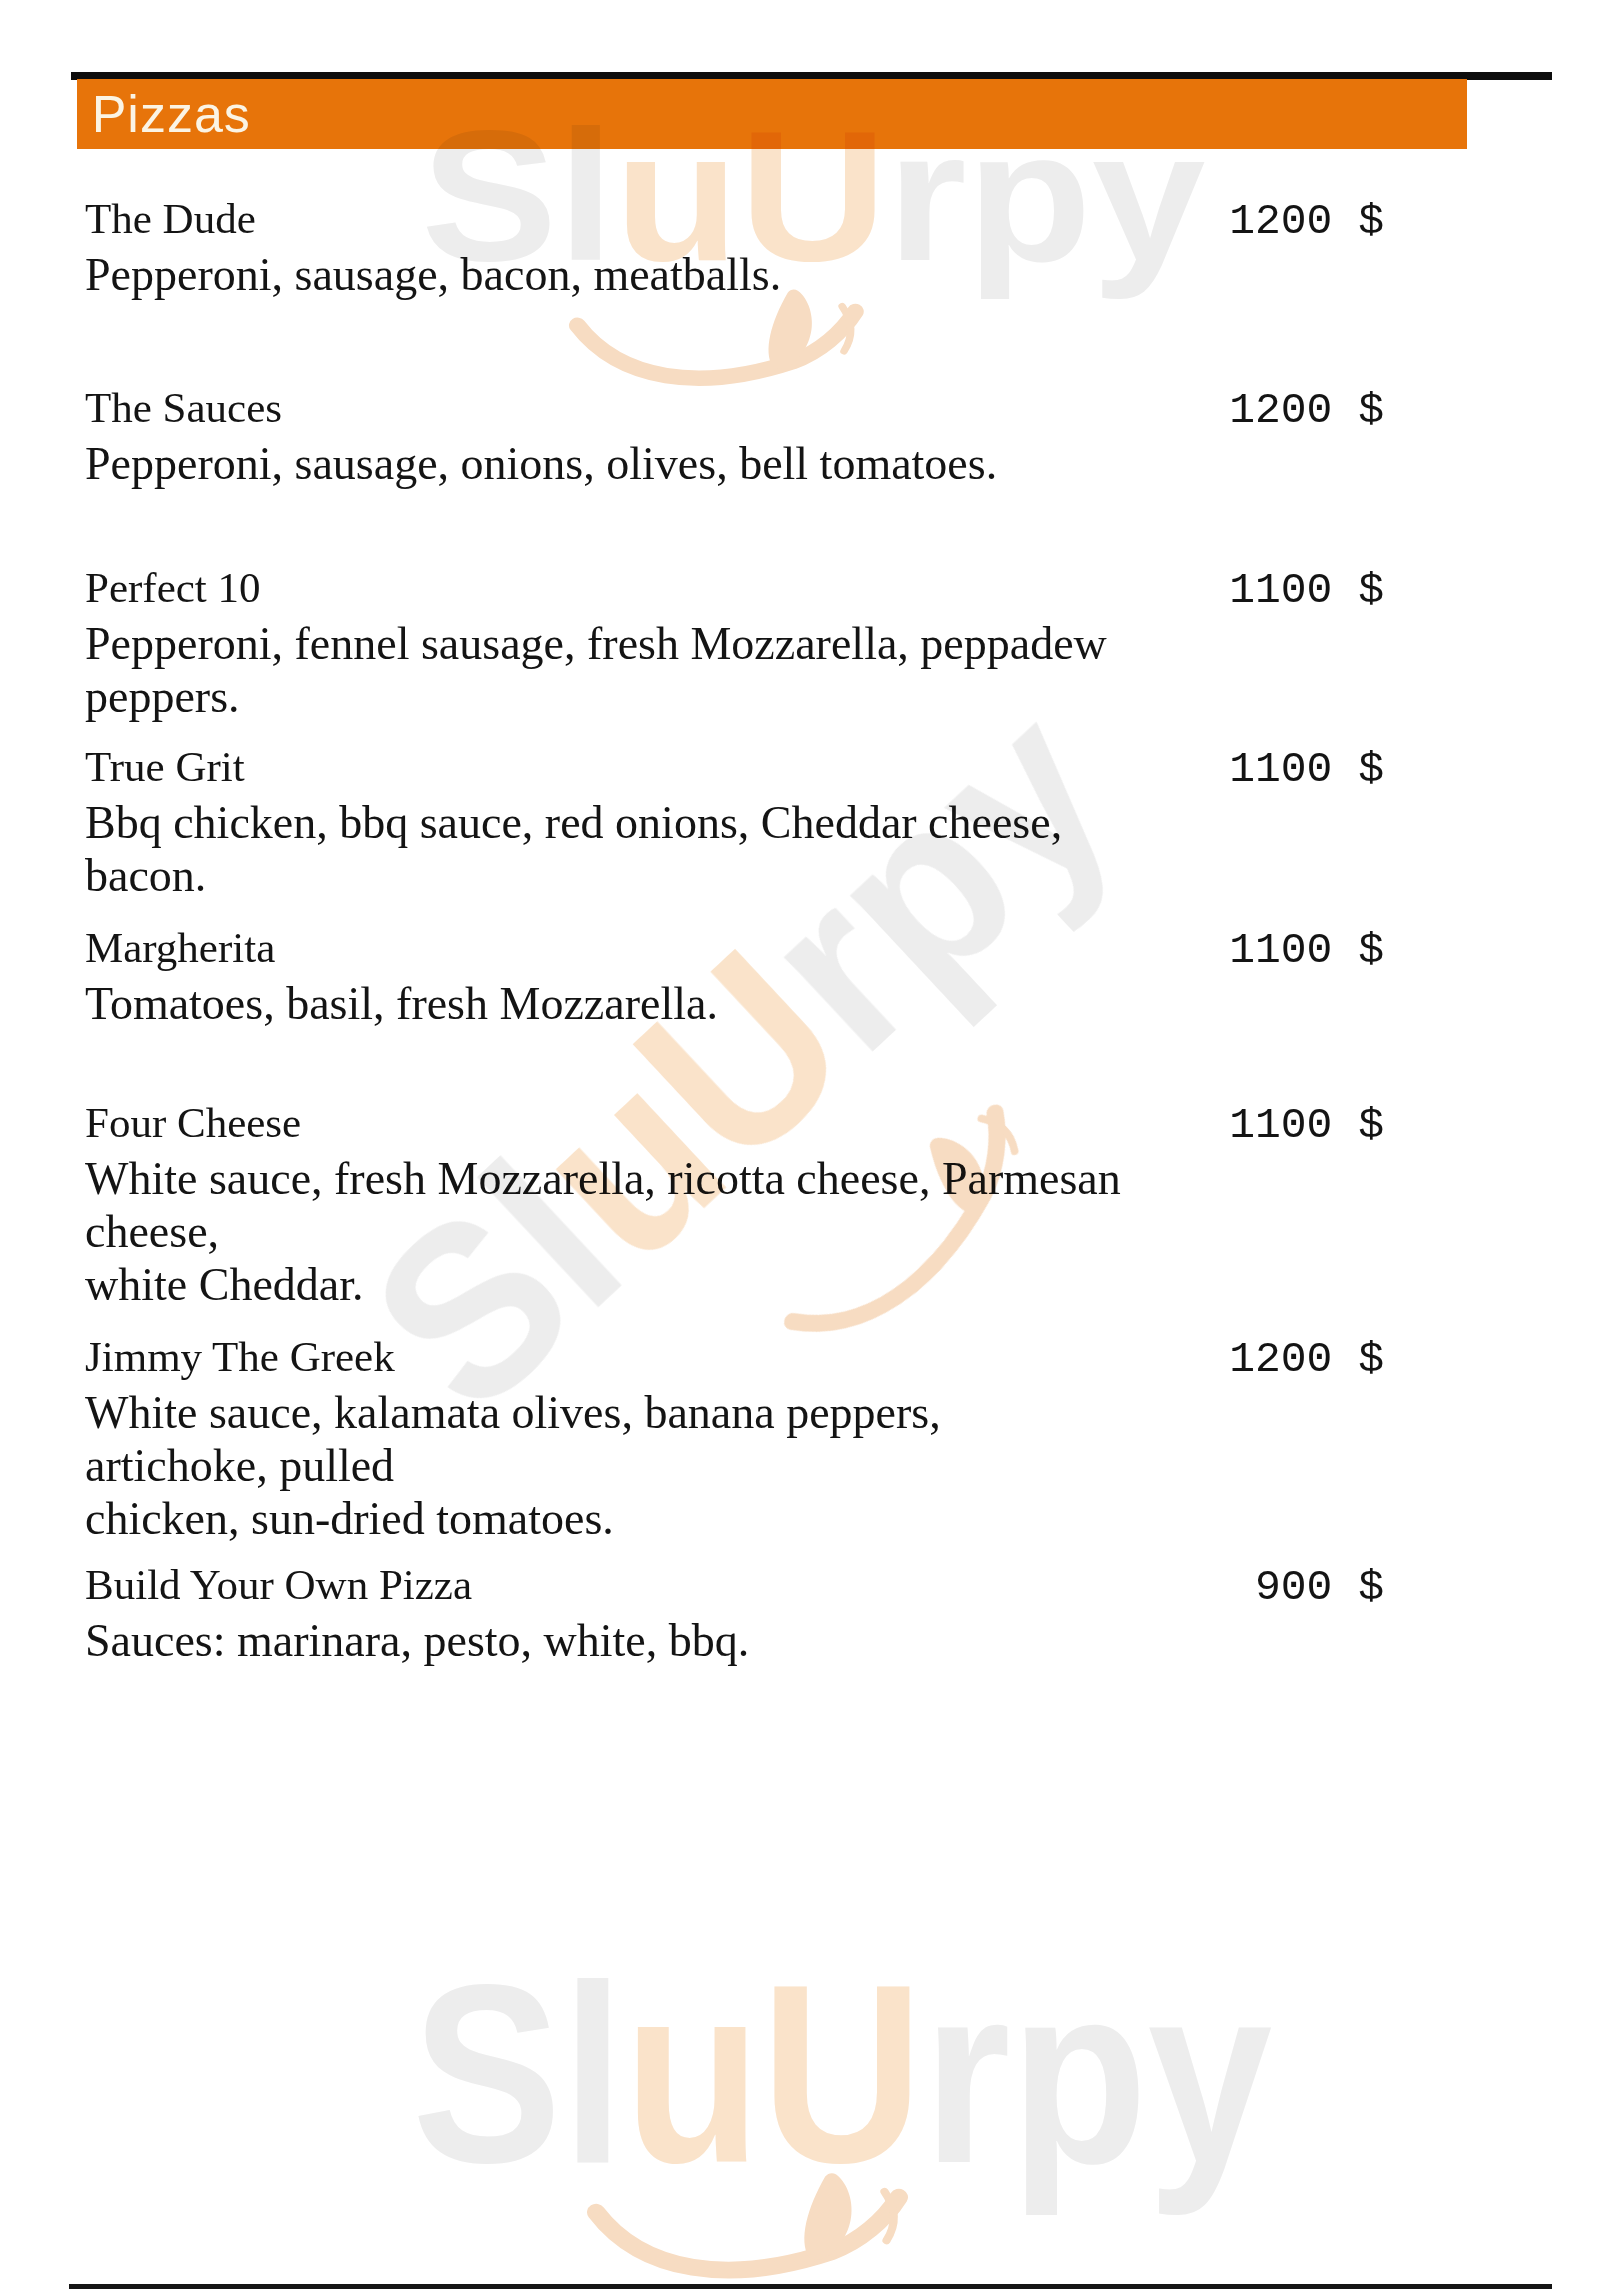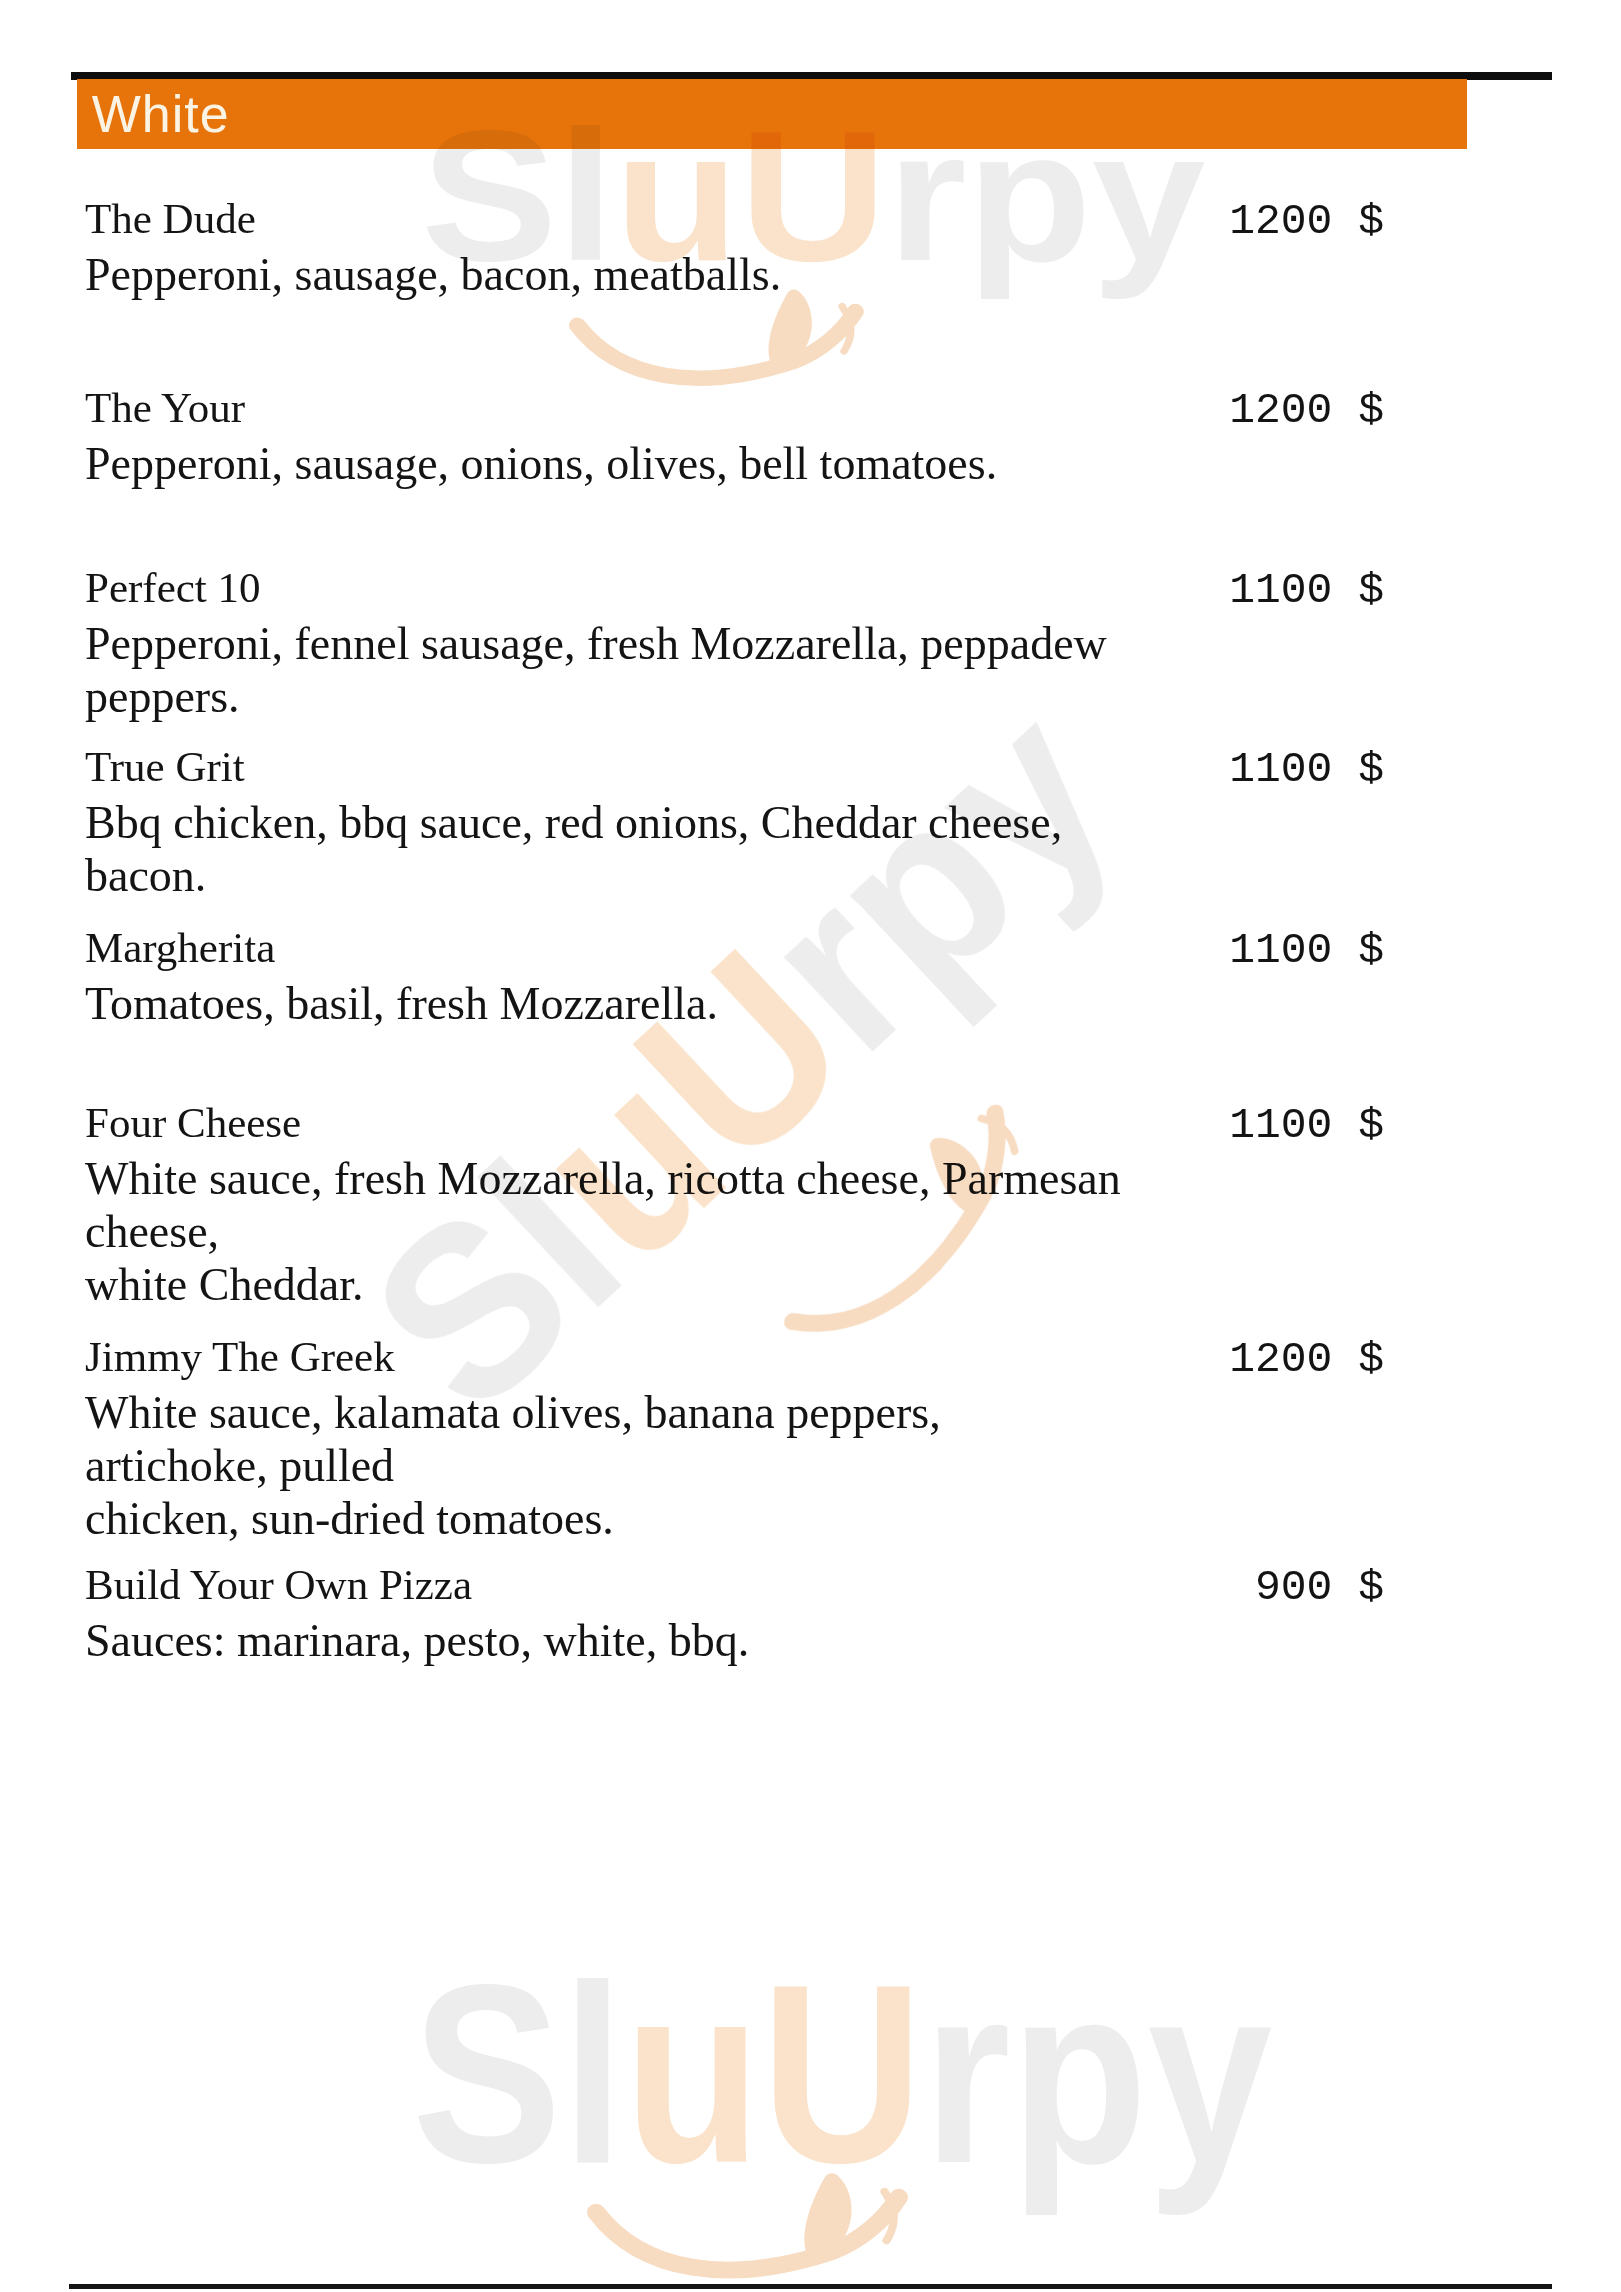--- a/index.html
+++ b/index.html
@@ -68,36 +68,36 @@
   .wm-bottom .wm-tongue{left:174px;top:208px;width:368px;height:141px;}
   .wm-mid  .wm-tongue{left:294px;top:294px;width:353px;height:135px;}
 </style>
 </head>
 <body>
 
 <div class="page">
 
   <div class="black-bar" style="background: rgb(13, 13, 13);"></div>
   <div class="section-band" style="background: rgb(231, 116, 10);">
-    <span class="title" style="color: rgb(251, 244, 228);">White</span>
+    <span class="title" style="color: rgb(251, 244, 228);">Pizzas</span>
   </div>
 
   <div class="menu">
 
     <div class="item" style="top:192px">
       <div class="row">
         <span class="item-name">The Dude</span>
         <span class="item-price">1200 $</span>
       </div>
       <div class="desc">Pepperoni, sausage, bacon, meatballs.</div>
     </div>
 
     <div class="item" style="top:381px">
       <div class="row">
-        <span class="item-name">The Your</span>
+        <span class="item-name">The Sauces</span>
         <span class="item-price">1200 $</span>
       </div>
       <div class="desc">Pepperoni, sausage, onions, olives, bell tomatoes.</div>
     </div>
 
     <div class="item" style="top:561px">
       <div class="row">
         <span class="item-name">Perfect 10</span>
         <span class="item-price">1100 $</span>
       </div>

